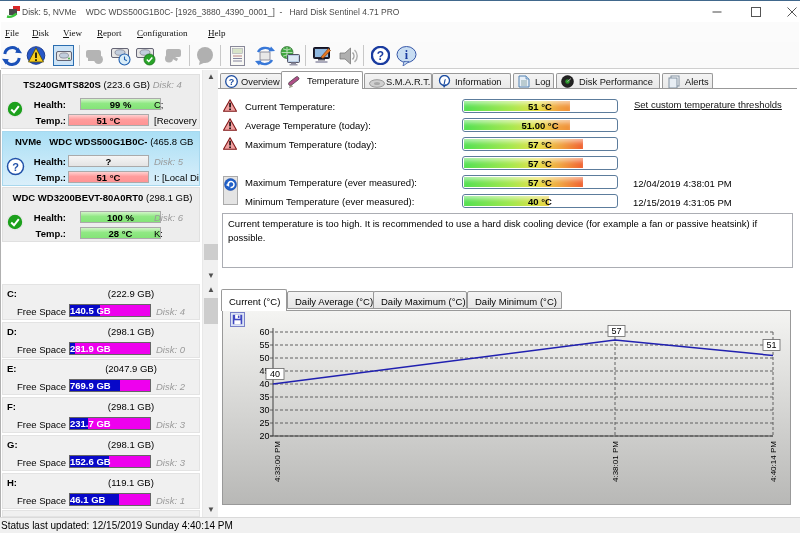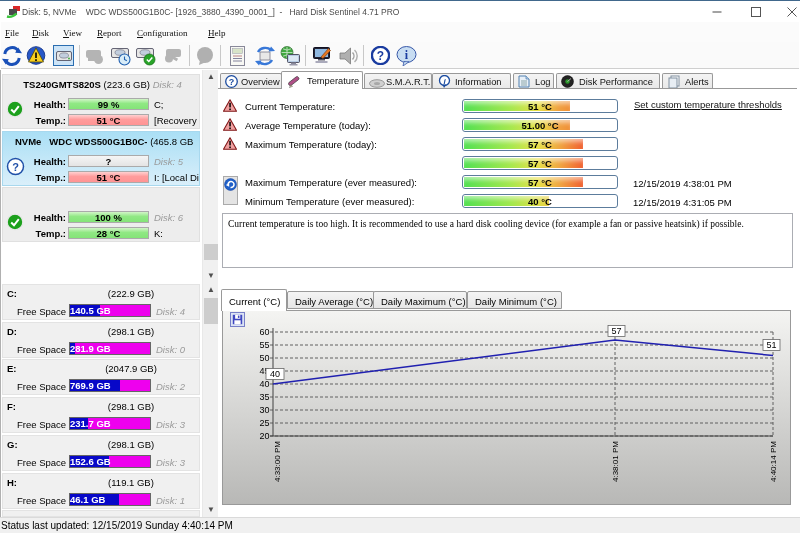--- a/index.html
+++ b/index.html
@@ -17,21 +17,21 @@
 
 #disklist { position:absolute; left:0px; top:70px; width:218px; height:213px; background:#fff; border-right:1px solid #d0d0d0; border-left:1px solid #b0b0b0; }
 #partlist { position:absolute; left:0px; top:283px; width:218px; height:234px; background:#fff; border-right:1px solid #d0d0d0; border-left:1px solid #b0b0b0; }
 .ditem { position:absolute; left:1px; width:198px; height:55px; background:#ededed; border:1px solid #e0e0e0; }
 .ditem.sel { background:linear-gradient(180deg,#aadff5,#daeffa); border-color:#a8d8ee;padding-left:12px; }
 .dtitle { position:absolute; top:4px; left:4px; right:1px; text-align:center; font-size:9.5px; white-space:nowrap; overflow:hidden; }
 .dtitle b { font-weight:bold; }
 .dsub { color:#9a9a9a; font-style:italic; }
 .dlabel { position:absolute; left:0; width:63px; text-align:right; font-weight:bold; font-size:9.5px; }
 .dbar { position:absolute; left:65px; width:81px; height:12px; border:1px solid #aaa; text-align:center; font-weight:bold; font-size:9.5px; line-height:11px; }
-.bar-green { background:linear-gradient(#d2f5c8,#90e884 45%,#84e478); }
+.bar-green { background:linear-gradient(#d2f5c8,#90e884 45%,#84e478);margin-left:12px; }
 .bar-red { background:linear-gradient(#ffd0d0,#ff9c9c 45%,#ff9494); }
 .bar-gray { background:linear-gradient(#f5f5f5,#e4e4e4); }
 .dright { position:absolute; left:151px; font-size:9.5px; white-space:nowrap; }
 
 .pitem { position:absolute; left:1px; width:198px; height:36px; background:#f0f0f0; border:1px solid #e3e3e3; }
 .pl { position:absolute; left:4px; top:3px; font-weight:bold; font-size:9.5px; }
 .psize { position:absolute; left:63px; top:3px; width:130px; text-align:center; font-size:9.5px; }
 .pfree { position:absolute; left:14px; top:21px; font-size:9.5px; }
 .pbar { position:absolute; left:66px; top:19px; width:82px; height:13px; border:1px solid #666; background:#ee00ee; }
 .pbar .used { position:absolute; left:0; top:0; height:100%; background:#0808c8; }
@@ -48,21 +48,21 @@
 .tab.on { top:1px; height:18px; background:#fff; z-index:3; padding-top:4px; }
 .tab.on .ticon { top:2px; }
 #tabline { position:absolute; left:0; top:18px; width:579px; height:1px; background:#999; z-index:2; }
 .trow-label { position:absolute; left:27px; font-size:9.5px; color:#000; }
 .tbar { position:absolute; left:244px; width:156px; height:14px; border:1px solid #5c7c9c; border-radius:3px; background:#fff; overflow:hidden; }
 .tbar .fill { position:absolute; left:1px; top:1px; bottom:1px; box-shadow:inset 0 5px 4px -2px rgba(255,255,255,0.55); }
 .tbar .tval { position:absolute; left:0; top:1px; width:100%; text-align:center; font-weight:bold; font-size:9.5px; }
 .tdate { position:absolute; left:415px; font-size:9.5px; }
 .warn { position:absolute; left:5px; width:14px; height:13px; }
 #threshold-link { position:absolute; left:416px; top:29px; font-size:9.5px; color:#111; text-decoration:underline; }
-#msgbox { position:absolute; left:4px; top:143px; width:571px; height:55px; border:1px solid #abadb3; background:#fff; font-size:9.5px; padding:3px 5px; line-height:14px;font-family:Liberation Serif, serif; }
+#msgbox { position:absolute; left:4px; top:143px; width:571px; height:55px; border:1px solid #abadb3; background:#fff; font-size:9.5px; padding:3px 5px; line-height:14px; }
 
 .ctab { position:absolute; top:221px; height:18px; border:1px solid #999; border-radius:2px 2px 0 0; background:linear-gradient(#f4f4f4,#e6e6e6); font-size:9.5px; padding:4px 7px 0 7px; white-space:nowrap; }
 .ctab.on { top:219px; height:22px; background:#fff; border-bottom:none; z-index:2; padding-top:6px; }
 #chart { position:absolute; left:4px; top:240px; width:569px; height:195px; background:linear-gradient(#f4f4f2,#b8b8b6); border:1px solid #999; }
 </style>
 </head>
 <body>
 
 <div id="titlebar">
   <svg class="abs" style="left:6px;top:4px" width="14" height="14" viewBox="0 0 14 14">
@@ -208,20 +208,21 @@
         <text x="9.5" y="13.5" font-size="11" font-weight="bold" fill="#2050a8" text-anchor="middle">?</text>
       </svg>
     <div class="dlabel" style="top:24px">Health:</div>
       <div class="dbar bar-gray" style="top:23px">?</div>
       <div class="dright dsub" style="top:24px">Disk: 5</div>
     <div class="dlabel" style="top:40px">Temp.:</div>
       <div class="dbar bar-red" style="top:39px">51 °C</div>
       <div class="dright" style="top:40px">I: [Local Di</div>
   </div>
   <div class="ditem" style="top:117px">
+    <div class="dtitle"><b>WDC WD3200BEVT-80A0RT0</b> (298.1 GB)</div>
     <svg class="abs" style="left:3px;top:25px" width="18" height="18" viewBox="0 0 18 18">
         <circle cx="9" cy="9" r="7.8" fill="#1ca01c" stroke="#e8e8e8" stroke-width="1.2"></circle>
         <path d="M5.2 9.5 L8 12.3 L12.8 6.2" stroke="#fff" stroke-width="2" fill="none"></path>
       </svg>
     <div class="dlabel" style="top:24px">Health:</div>
       <div class="dbar bar-green" style="top:23px">100 %</div>
       <div class="dright dsub" style="top:24px">Disk: 6</div>
     <div class="dlabel" style="top:40px">Temp.:</div>
       <div class="dbar bar-green" style="top:39px">28 °C</div>
       <div class="dright" style="top:40px">K:</div>
@@ -388,21 +389,21 @@
   <div class="tbar" style="top:105px">
       <div class="fill" style="width:119px;background:linear-gradient(90deg,#52e052,#a8e84e 40%,#e8e048 62%,#f0a040 82%,#f06030)"></div>
       <div class="tval">57 °C</div>
     </div>
   <div class="tbar" style="top:124px">
       <div class="fill" style="width:85px;background:linear-gradient(90deg,#52e052,#a0e84e 55%,#d8e048 85%,#e8d044)"></div>
       <div class="tval">40 °C</div>
     </div>
 
   <div id="threshold-link">Set custom temperature thresholds</div>
-  <div class="tdate" style="top:108px">12/15/2019 4:38:01 PM</div>
+  <div class="tdate" style="top:108px">12/04/2019 4:38:01 PM</div>
   <div class="tdate" style="top:127px">12/15/2019 4:31:05 PM</div>
 
   <div id="msgbox">Current temperature is too high. It is recommended to use a hard disk cooling device (for example a fan or passive heatsink) if possible.</div>
 
   <div class="ctab on" style="left:3px;width:66px">Current (°C)</div>
   <div class="ctab" style="left:69px;width:88px">Daily Average (°C)</div>
   <div class="ctab" style="left:155px;width:94px">Daily Maximum (°C)</div>
   <div class="ctab" style="left:249px;width:95px">Daily Minimum (°C)</div>
 
   <div id="chart">

